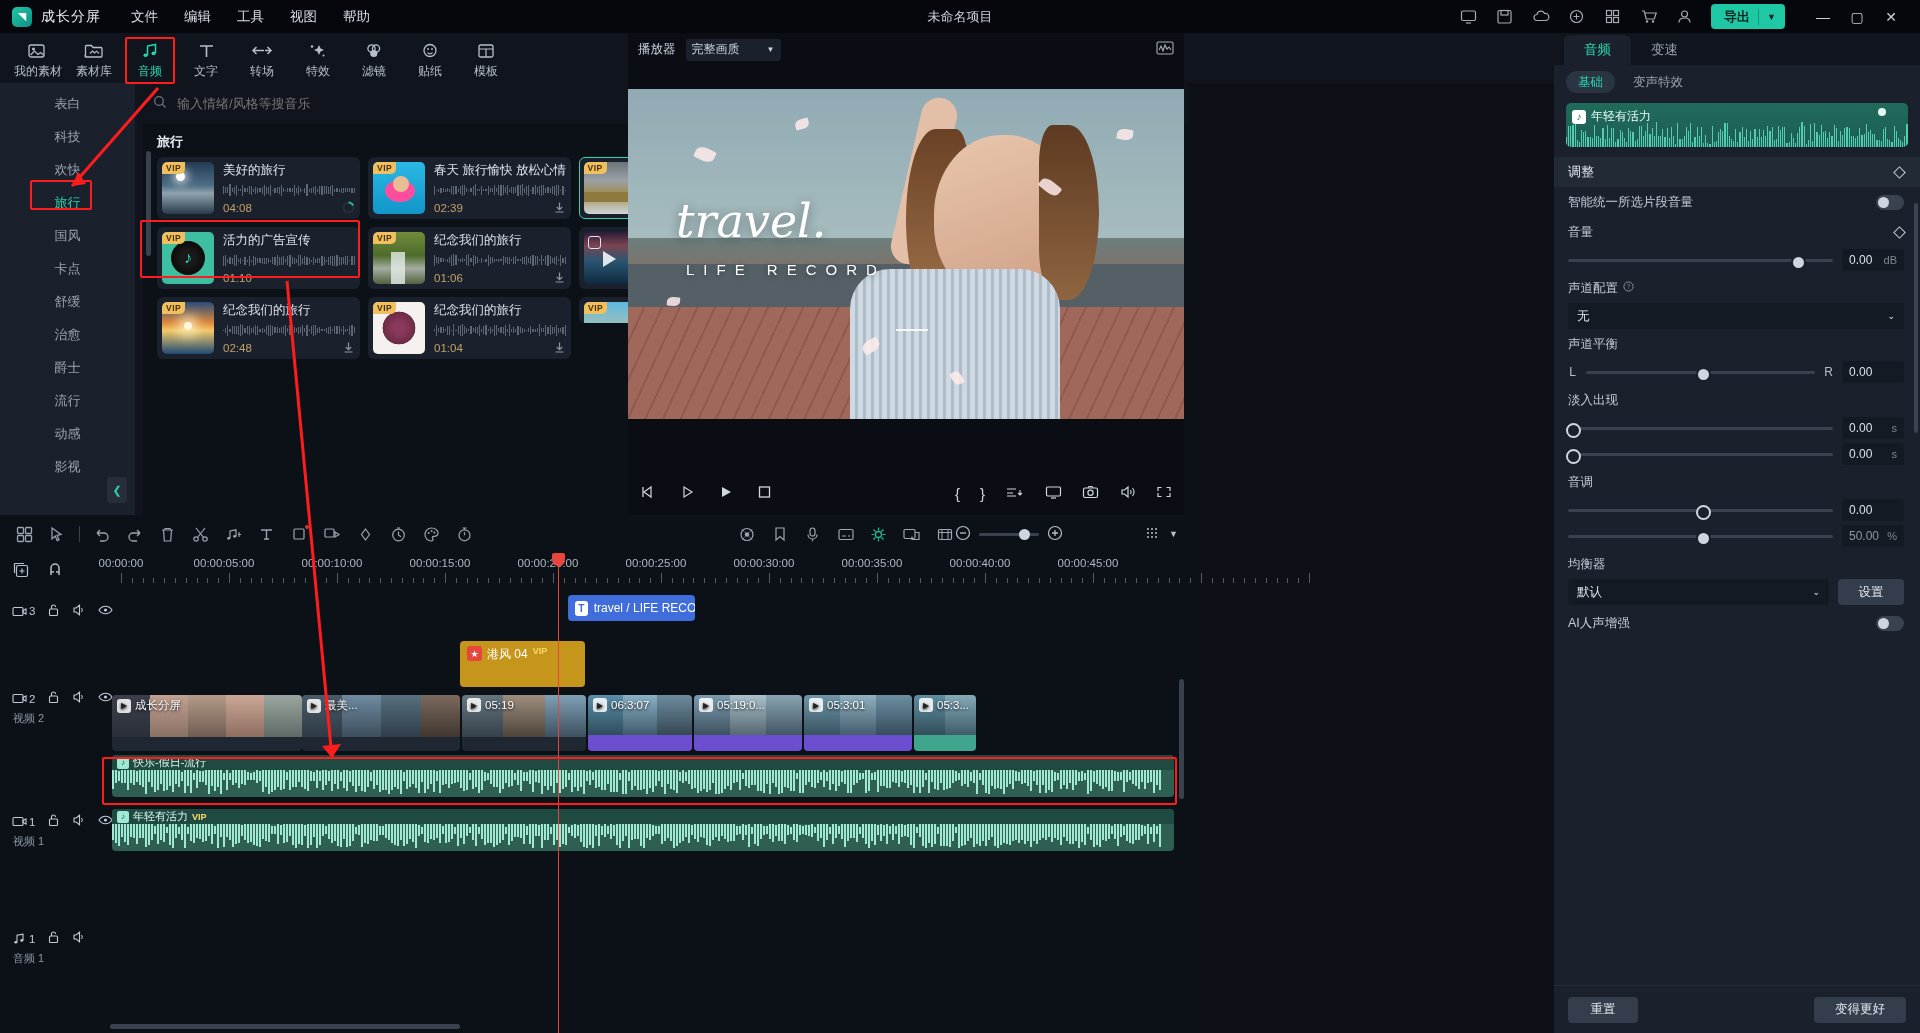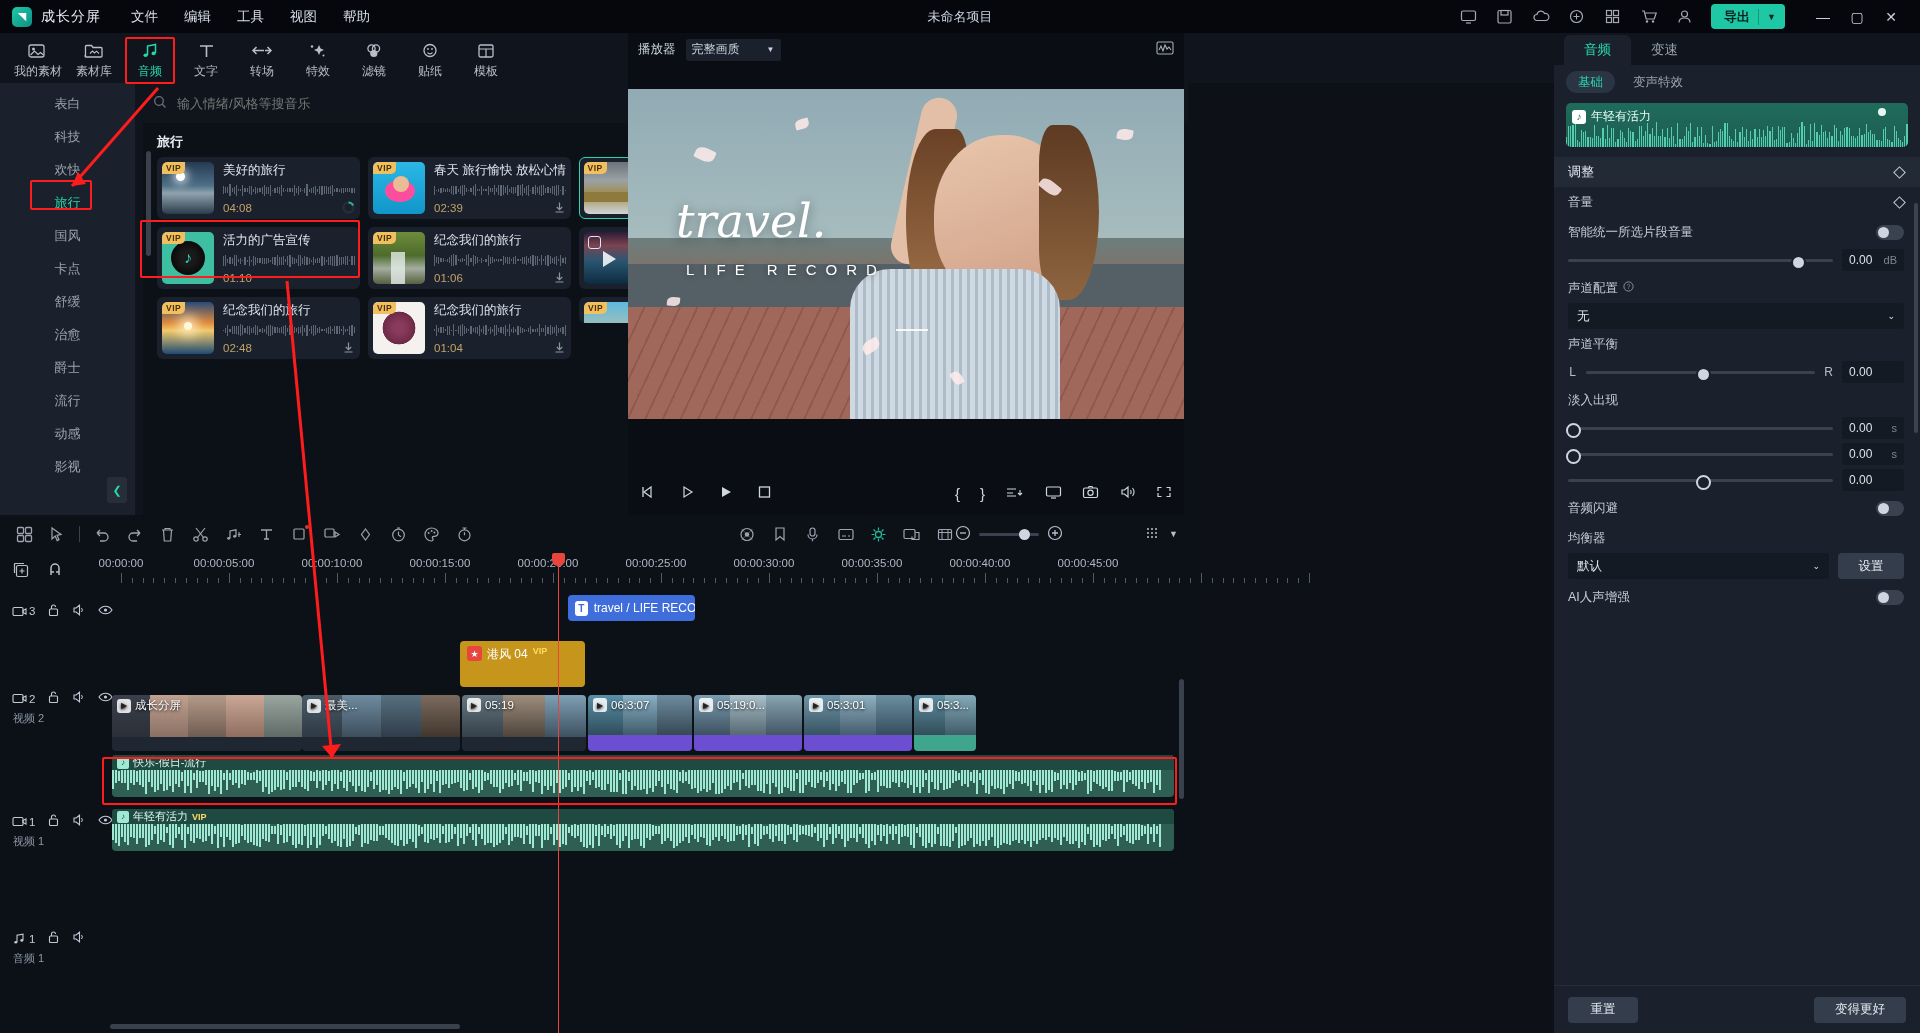--- a/index.html
+++ b/index.html
@@ -1523,29 +1523,29 @@
     <div class="cliphandle"></div>
   </div>
 
   <div class="sectionhdr">
     <span>调整</span>
     <span class="diamond"></span>
   </div>
 
   <div class="prow">
     <div class="prow-t">
-      <span class="prow-lbl">音量</span>
-      <span class="diamond"></span>
-    </div>
-
-    <div class="prow-t">
       <span class="prow-lbl">智能统一所选片段音量</span>
       <span class="toggle">
           <i></i>
         </span>
+    </div>
+
+    <div class="prow-t">
+      <span class="prow-lbl">音量</span>
+      <span class="diamond"></span>
     </div>
     <div class="srow">
       <div class="slider">
           <div class="knob" style="left:calc(86% - 5px)"></div>
         </div>
       <div class="numbox">
         <span>0.00</span>
         <span class="unit">dB</span>
       </div>
     </div>
@@ -1594,34 +1594,40 @@
     <div class="srow">
       <div class="slider">
           <div class="knob hollow" style="left:-2px"></div>
         </div>
       <div class="numbox">
         <span>0.00</span>
         <span class="unit">s</span>
       </div>
     </div>
 
+    <div class="prow-t">
+      <span class="prow-lbl">音调</span>
+    </div>
     <div class="srow">
       <div class="slider">
           <div class="knob hollow" style="left:calc(50% - 5px)"></div>
         </div>
       <div class="numbox">
         <span>0.00</span>
       </div>
     </div>
 
-    <div class="prow-t">
-      <span class="prow-lbl">音频闪避</span>
-      <span class="toggle">
-          <i></i>
-        </span>
+    <div class="srow">
+      <div class="slider">
+          <div class="knob" style="left:calc(50% - 5px)"></div>
+        </div>
+      <div class="numbox">
+        <span style="color:#8d97a4">50.00</span>
+        <span class="unit">%</span>
+      </div>
     </div>
 
     <div class="prow-t">
       <span class="prow-lbl">均衡器</span>
     </div>
     <div class="srow">
       <div class="select" style="flex:1">
         <span>默认</span>
         <span style="font-size:9px">⌄</span>
       </div>

